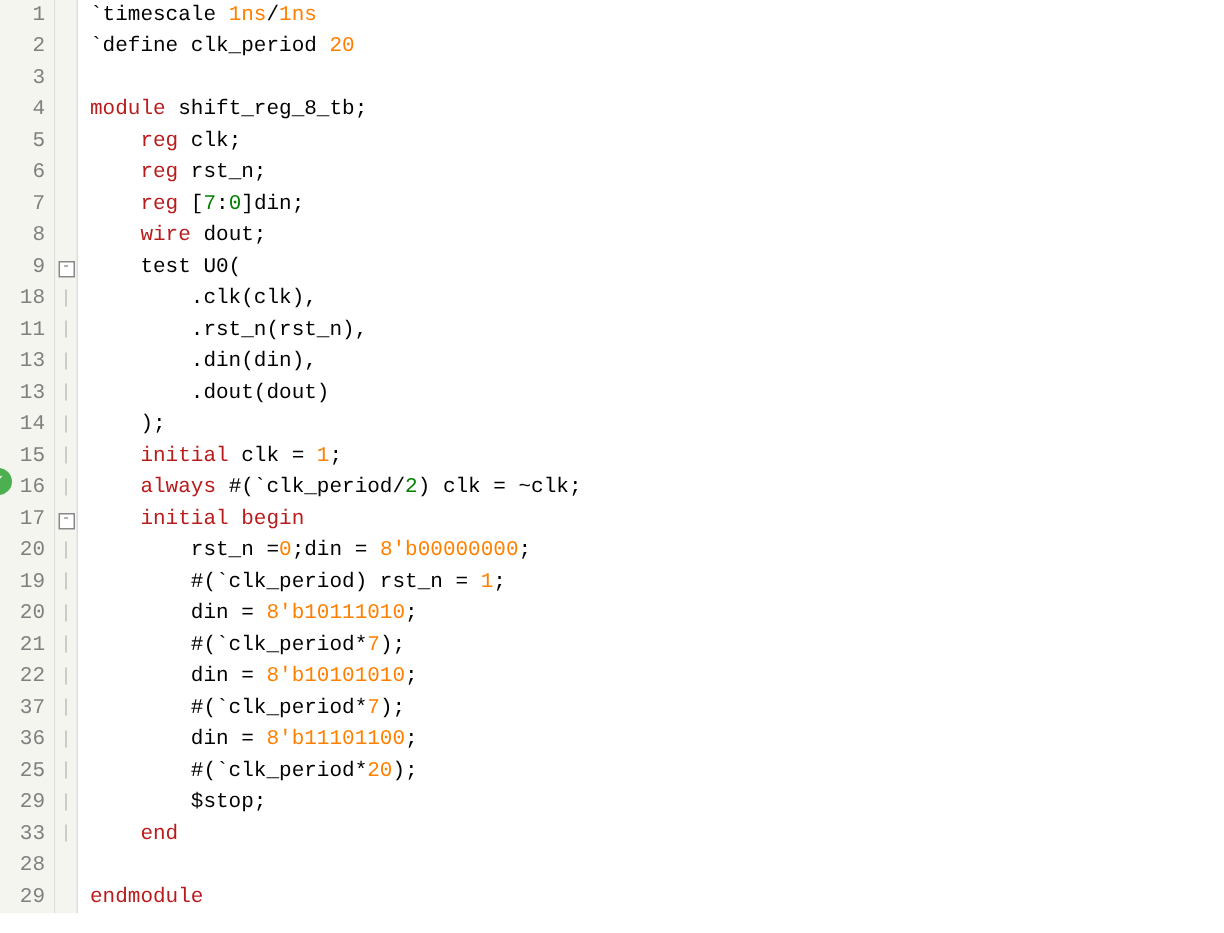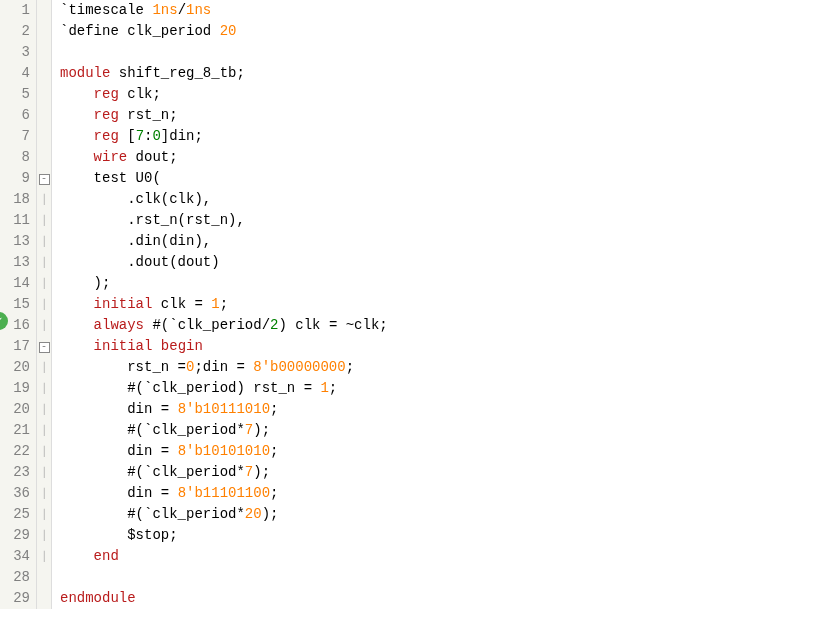--- a/index.html
+++ b/index.html
@@ -86,25 +86,25 @@
     <div>13</div>
     <div>14</div>
     <div>15</div>
     <div>16</div>
     <div>17</div>
     <div>20</div>
     <div>19</div>
     <div>20</div>
     <div>21</div>
     <div>22</div>
-    <div>23</div>
+    <div>37</div>
     <div>36</div>
     <div>25</div>
     <div>29</div>
-    <div>34</div>
+    <div>33</div>
     <div>28</div>
     <div>29</div>
   </div>
   <div class="fold-col">
     <div></div>
       <div></div>
       <div></div>
       <div></div>
       <div></div>
       <div></div>

